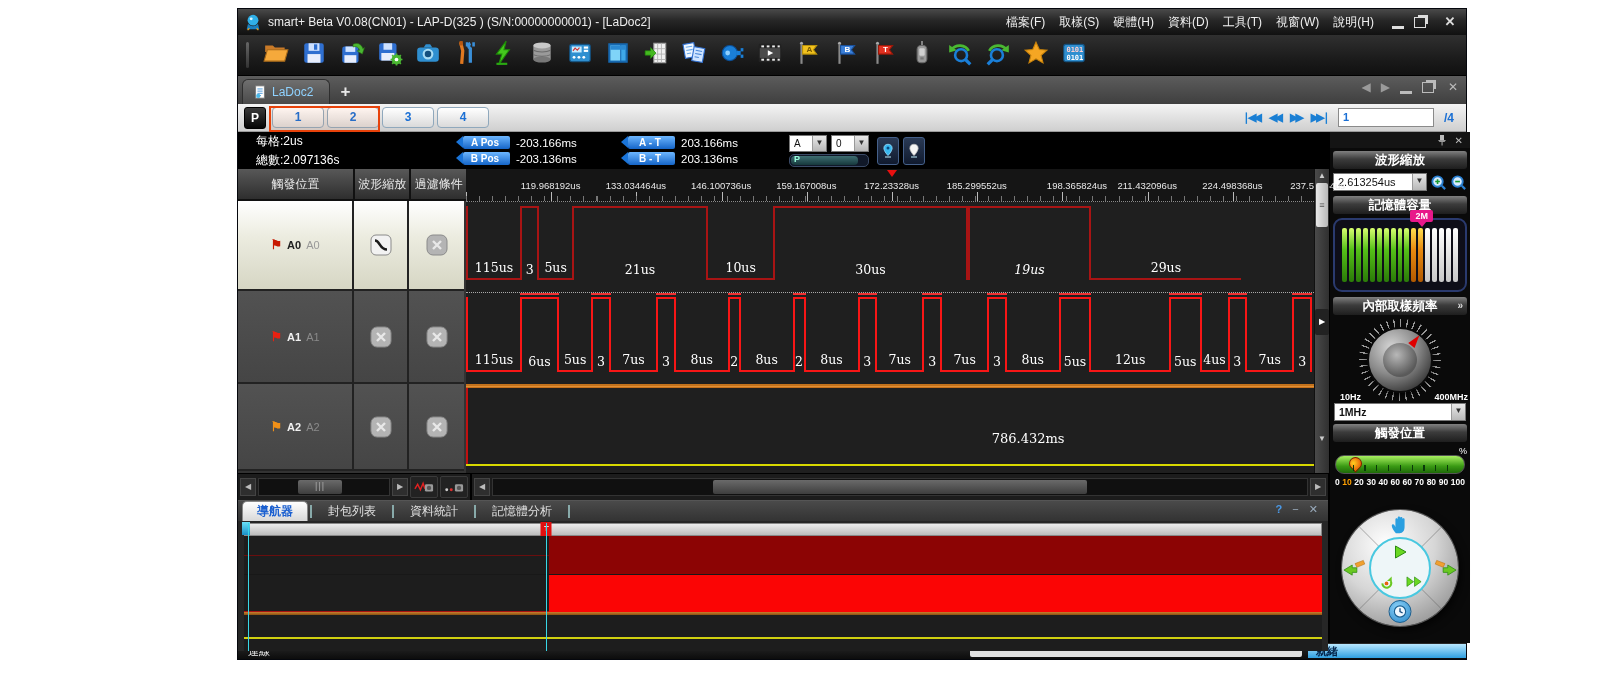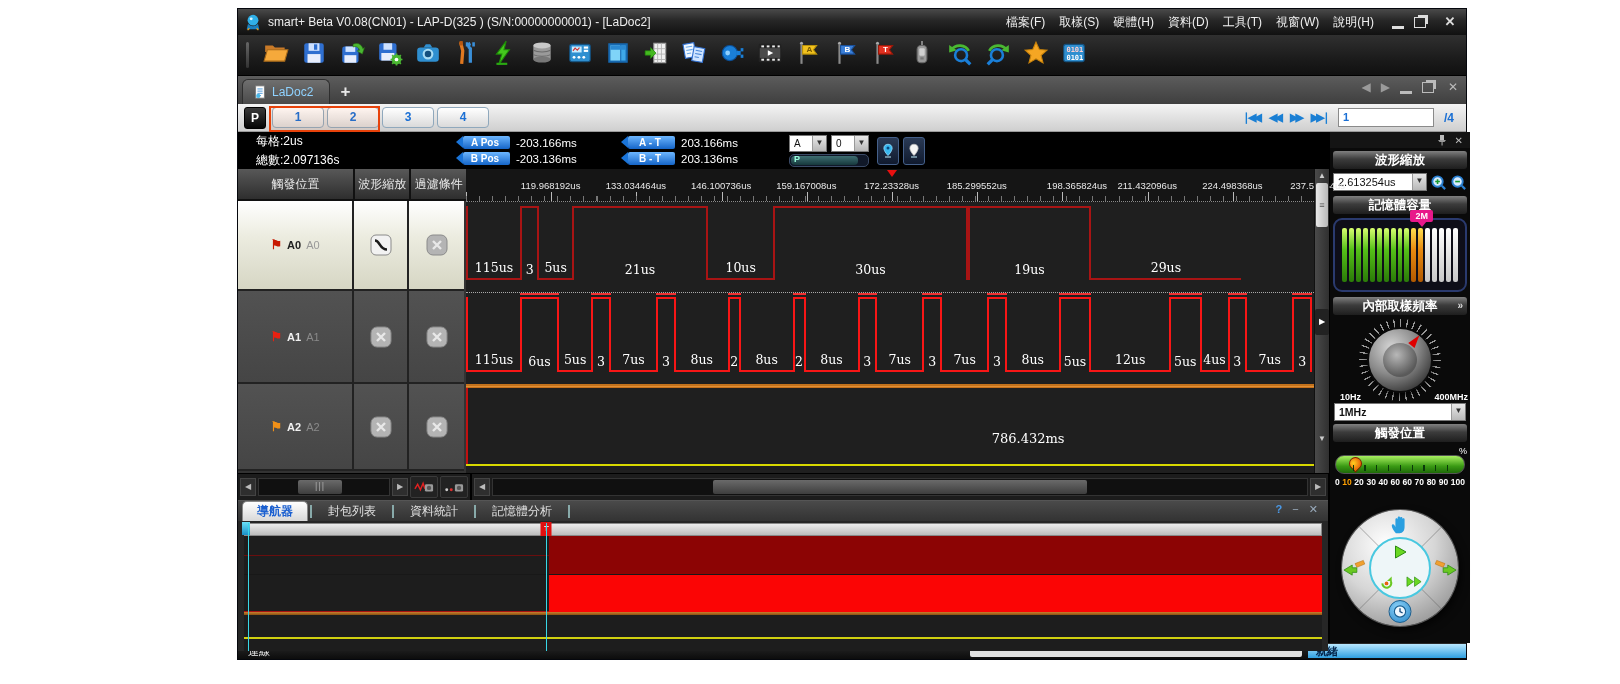--- a/index.html
+++ b/index.html
@@ -610,21 +610,21 @@
                 </div>
                 <div class="seg hi" style="width: 16.1538%;">
                   <span class="slbl">21us</span>
                 </div>
                 <div class="seg lo" style="width: 7.69231%;">
                   <span class="slbl">10us</span>
                 </div>
                 <div class="seg hi" style="width: 23.0769%;">
                   <span class="slbl">30us</span>
                 </div>
-                <div class="seg hi" style="width: 14.6154%;">
+                <div class="seg hi" style="width: 14.6154%; font-style: italic;">
                   <span class="slbl">19us</span>
                 </div>
                 <div class="seg lo" style="width: 17.6923%;">
                   <span class="slbl">29us</span>
                 </div>
               </div>
             </div>
           <div class="wrow r1">
               <div class="wavebox" id="wave-a1" style="--wc: #f81616;">
                 <div class="seg lo" style="width: 6.15385%;">

